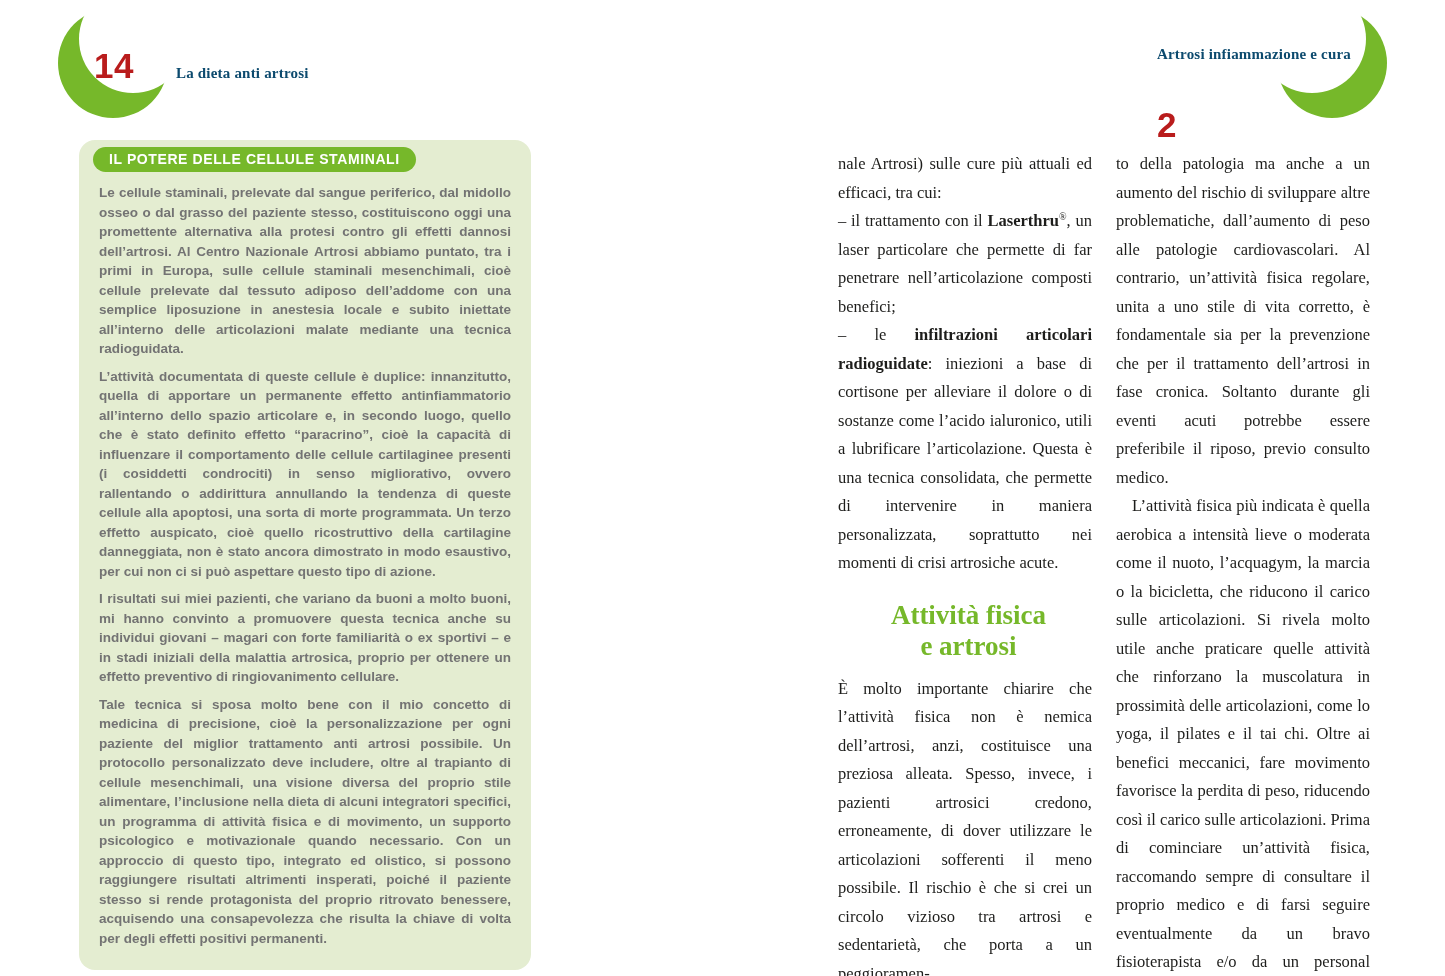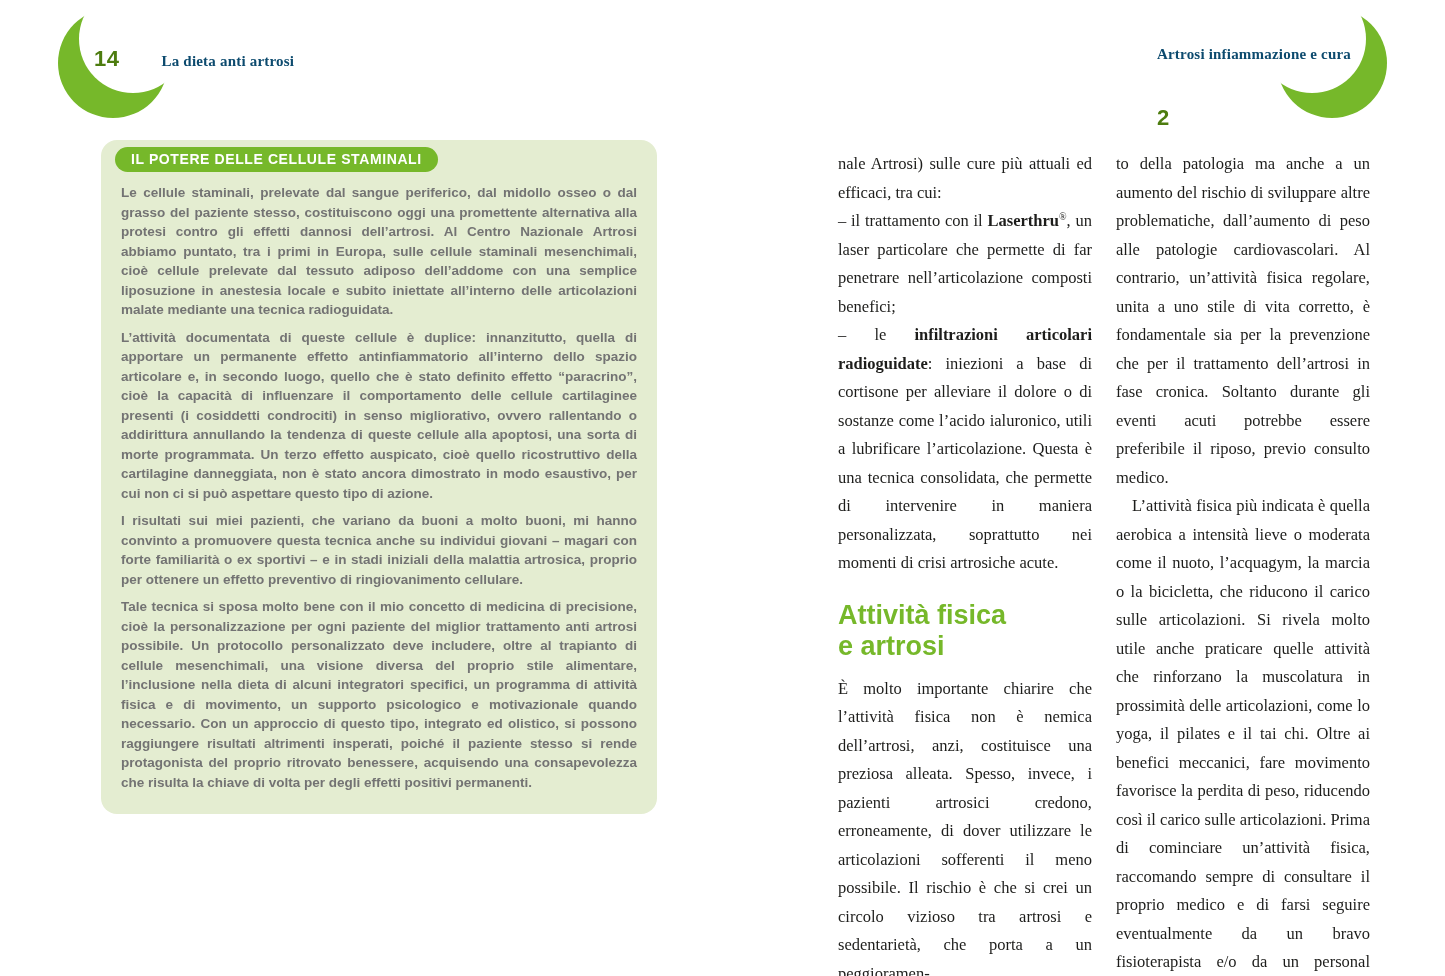--- a/index.html
+++ b/index.html
@@ -12,25 +12,25 @@
   .crescent-left  { left:55px; }
   .crescent-right { right:55px; transform:scaleX(-1); }
   
   .runhead {
     position:absolute; top:46px; z-index:2;
     display:flex; align-items:baseline; gap:42px;
     font-family:"Liberation Sans", sans-serif; font-weight:bold;
   }
   .runhead-left  { left:94px; }
   .runhead-right { right:94px;flex-direction:column; }
-  .page-num { font-size:22px; color:#4d7c0f; letter-spacing:0.5px; }
+  .page-num { font-size:35px; color:#b91c1c; letter-spacing:0.5px; }
   .running-title { font-size:15px; color:#0c4a6e; letter-spacing:0.2px;font-family:Liberation Serif, serif; }
   
   .green-box {
-    position:absolute; left:101px; top:140px; width:556px; z-index:1;
+    position:absolute; left:79px; top:140px; width:452px; z-index:1;
     background:#e4edd1; border-radius:16px;
     padding:7px 20px 22px 20px; box-sizing:border-box;
   }
   .box-title-chip {
     display:inline-block; background:#76b82a; color:#ffffff;
     font-family:"Liberation Sans", sans-serif; font-weight:bold;
     font-size:14px; letter-spacing:0.6px;
     padding:4px 16px 5px 16px; border-radius:13px; margin-left:-6px;
   }
   .box-body p {
@@ -47,23 +47,23 @@
   }
   .col {
     width:254px; color:#1d1d1b;
     font-size:16.5px; line-height:28.5px;
     text-align:justify; hyphens:auto; -webkit-hyphens:auto;
   }
   .col p { margin:0; }
   .col b { font-weight:bold; }
   .col sup { font-size:10px; line-height:0; }
   .section-heading {
-    font-family:Liberation Sans, sans-serif; font-weight:bold;
+    font-family:Liberation Serif, serif; font-weight:bold;
     color:#76b82a; font-size:27px; line-height:31px;
-    margin:22px 0 13px 0; text-align:left;
+    margin:22px 0 13px 7px; text-align:center;
   }
   .indented { text-indent:16px; }
 </style>
 </head>
 <body>
 
 <div class="spread">
 
   <svg class="crescent crescent-left" width="122" height="115" viewBox="0 0 122 115" aria-hidden="true">
     <defs>

